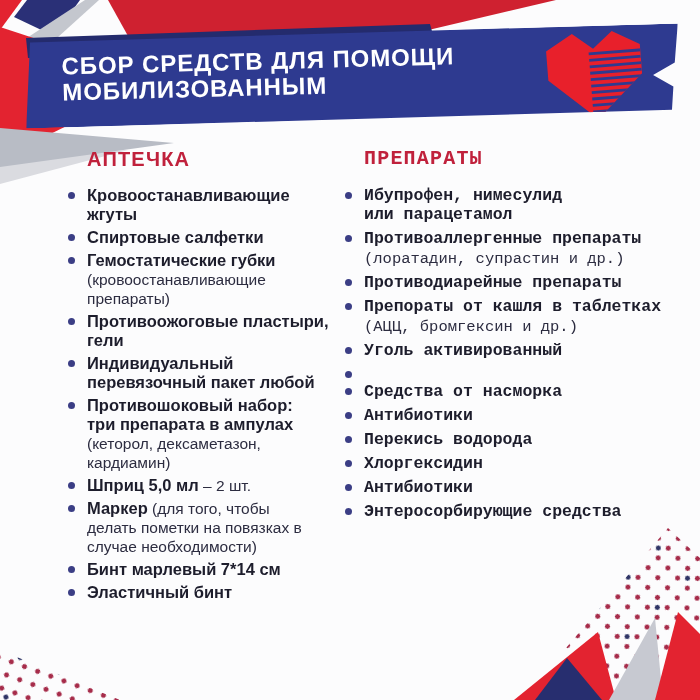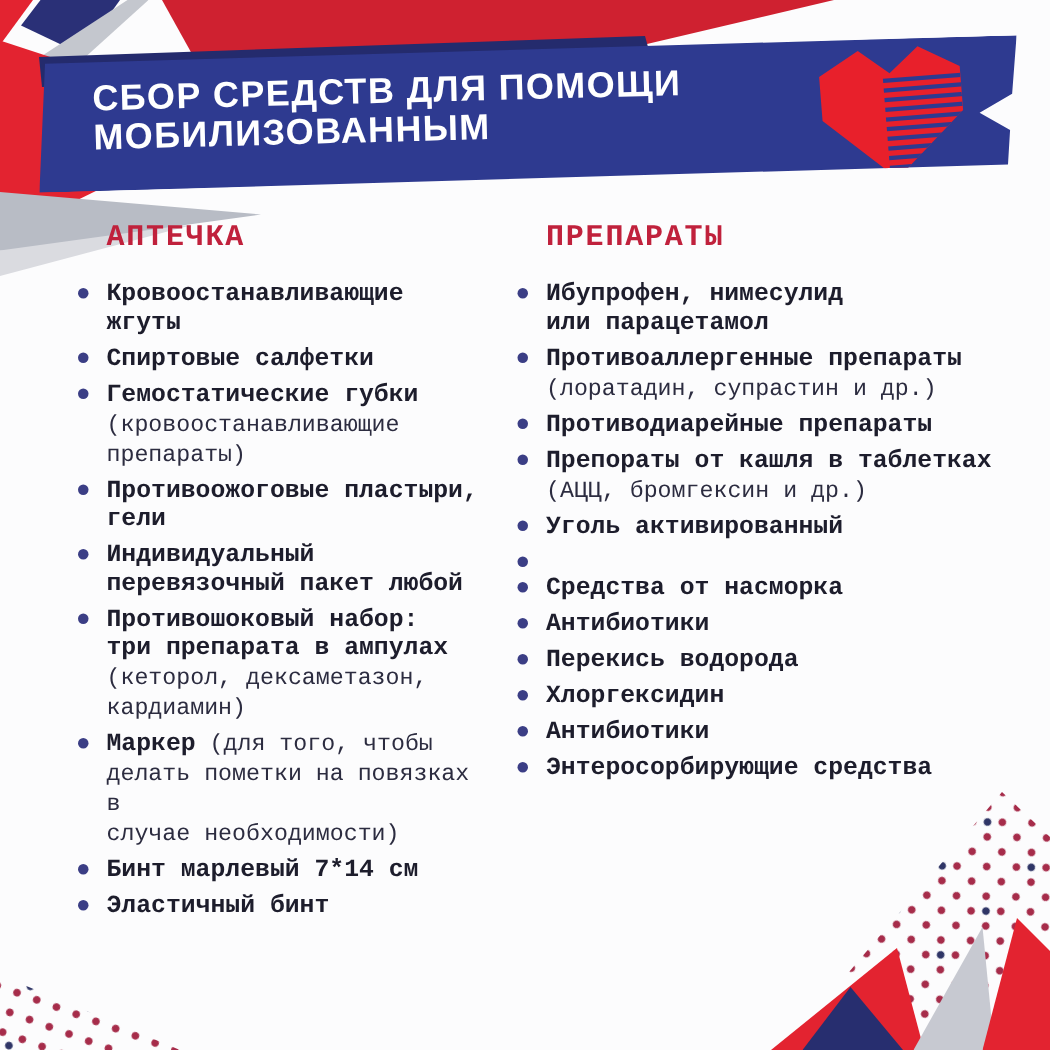--- a/index.html
+++ b/index.html
@@ -29,21 +29,21 @@
   }
   .banner-title {
     position:absolute; left:38px; top:14px; margin:0;
     color:#ffffff; font-size:24px; line-height:26px; font-weight:bold;
     letter-spacing:0.9px; white-space:pre-line;
   }
   .heart { position:absolute; left:512px; top:2px; width:118px; height:94px; transform:rotate(-3deg); }
 
   
   .col { position:absolute; top:148px; z-index:4; }
-  .col-left  { left:52px;  width:276px;font-family:Liberation Mono, monospace; }
+  .col-left  { left:68px;  width:276px; }
   .col-right { left:345px; width:330px;font-family:Liberation Mono, monospace; }
   .col h2 {
     margin:0 0 16px 19px; font-size:20px; line-height:22px;
     letter-spacing:1.2px; color:#c0213c; font-weight:bold;
   }
   .col ul { list-style:none; margin:0; padding:0; display:flex; flex-direction:column; gap:4px; }
   .col li { display:flex; align-items:flex-start; }
   .dot {
     flex:0 0 auto; width:7px; height:7px; border-radius:50%;
     background:#3b3e85; margin:6px 12px 0 0;
@@ -155,20 +155,24 @@
         </li>
       <li>
           <span class="dot"></span>
           <p class="txt"><b>Противошоковый набор:
 три препарата в ампулах</b><span class="reg">
 (кеторол, дексаметазон,
 кардиамин)</span></p>
         </li>
       <li>
           <span class="dot"></span>
+          <p class="txt"><b>Шприц 5,0 мл</b><span class="reg"> – 2 шт.</span></p>
+        </li>
+      <li>
+          <span class="dot"></span>
           <p class="txt"><b>Маркер</b><span class="reg"> (для того, чтобы
 делать пометки на повязках в
 случае необходимости)</span></p>
         </li>
       <li>
           <span class="dot"></span>
           <p class="txt"><b>Бинт марлевый 7*14 см</b><span class="reg"></span></p>
         </li>
       <li>
           <span class="dot"></span>

